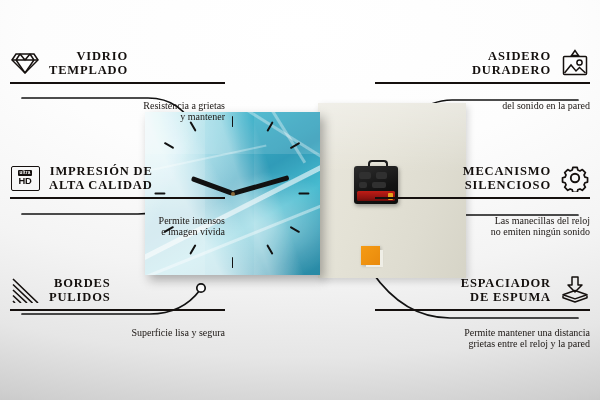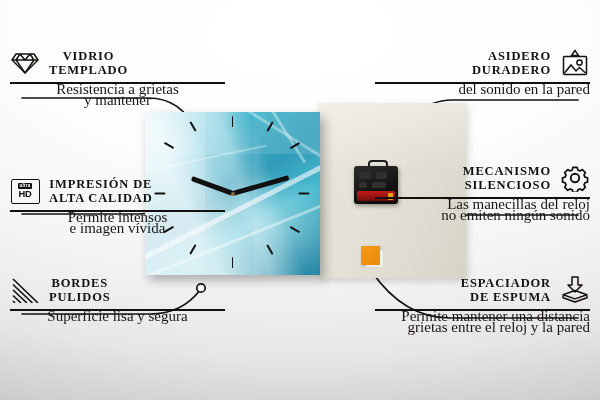--- a/index.html
+++ b/index.html
@@ -12,41 +12,41 @@
     position:relative;width:600px;height:400px;
     background:
       radial-gradient(ellipse 150% 110% at 50% 8%, #ffffff 0%, #fdfdfd 30%, #f4f4f4 55%, #e6e6e6 74%, #cfcfcf 88%, #b3b3b3 100%);
     overflow:hidden;
   }
   
   #connectors{position:absolute;inset:0;width:600px;height:400px;pointer-events:none;}
 
   
   .feature{position:absolute;width:215px;}
-  .feature.left{left:10px;text-align:center;}
+  .feature.left{left:10px;text-align:right;}
   .feature.right{right:10px;text-align:right;}
 
   .fhead{display:flex;align-items:center;gap:9px;}
   .feature.right .fhead{flex-direction:row-reverse;}
   .ficon{flex:0 0 auto;width:30px;height:30px;display:flex;align-items:center;justify-content:center;color:#15100e;}
   .ficon svg{display:block;}
   .ftitle{
     font-family:"Liberation Serif",serif;
     font-weight:700;
     font-size:12.5px;
     letter-spacing:.85px;
     line-height:14.5px;
     color:#14100e;
     text-transform:uppercase;
   }
   .ftitle span{display:block;white-space:nowrap;}
   .rule{height:1.6px;background:#15100e;margin-top:4px;width:100%;}
   .fdesc{
     font-family:"Liberation Serif",serif;
-    font-size:15px;line-height:11.4px;color:#1a1512;margin-top:0;
+    font-size:10px;line-height:11.4px;color:#1a1512;margin-top:16px;
   }
   .fdesc span{display:block;white-space:nowrap;}
 
   
   .hdbox{
     width:27px;height:23px;border:1.7px solid #15100e;border-radius:2px;
     display:flex;flex-direction:column;align-items:center;justify-content:center;line-height:1;
   }
   .hdbox .u{font-family:"Liberation Sans",sans-serif;font-size:4.6px;font-weight:700;letter-spacing:.2px;
     background:#15100e;color:#fff;padding:.6px 2px;border-radius:1px;margin-bottom:.5px;}
@@ -188,21 +188,21 @@
         <span>TEMPLADO</span>
       </div>
     </div>
     <div class="rule"></div>
     <div class="fdesc">
       <span>Resistencia a grietas</span>
       <span>y mantener</span>
     </div>
   </div>
 
-  <div class="feature left" style="top:176px;">
+  <div class="feature left" style="top:163px;">
     <div class="fhead">
       <div class="ficon">
         <div class="hdbox">
           <div class="u">ultra</div>
           <div class="h">HD</div>
         </div>
       </div>
       <div class="ftitle">
         <span>IMPRESIÓN DE</span>
         <span>ALTA CALIDAD</span>

